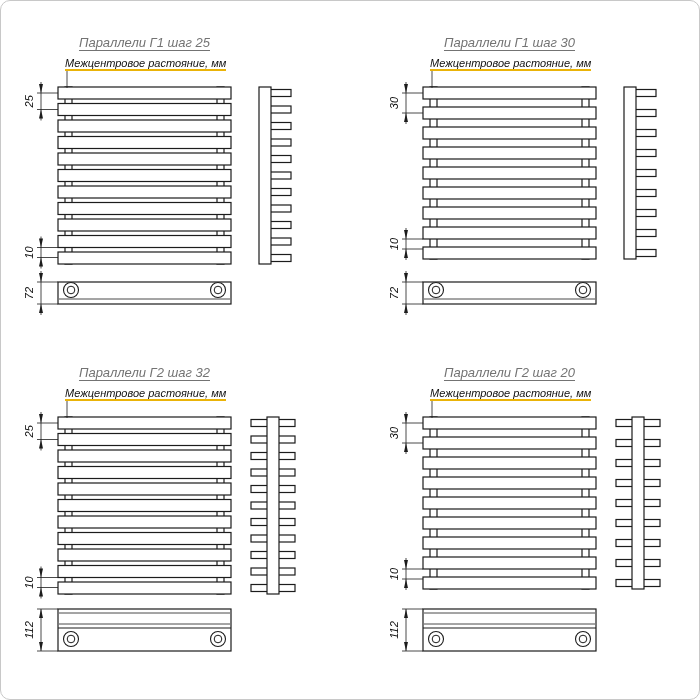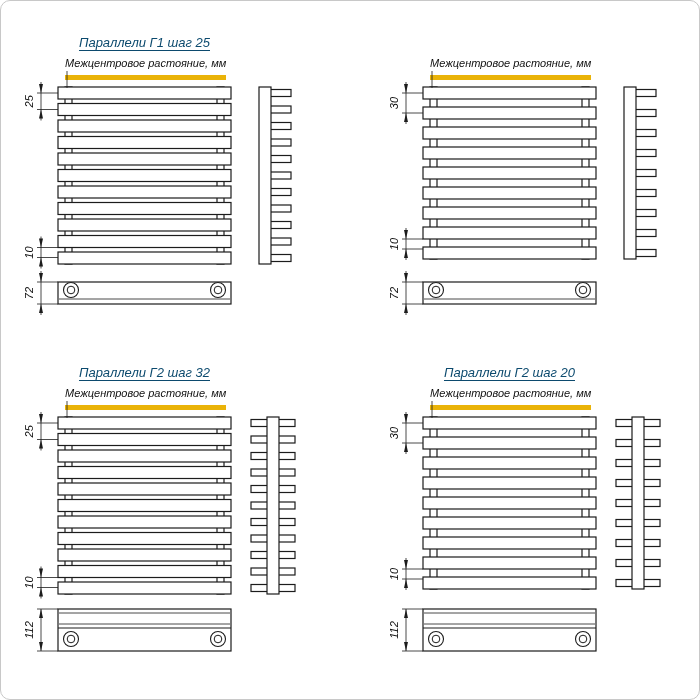--- a/index.html
+++ b/index.html
@@ -10,26 +10,26 @@
     font-family:"Liberation Sans",sans-serif;
   }
   .panel{position:absolute;width:335px;height:330px;}
   .p0{left:0;top:0}
   .p1{left:365px;top:0}
   .p2{left:0;top:330px}
   .p3{left:365px;top:330px}
   .panel-title{
     position:absolute;top:34px;left:0;width:287px;margin:0;
     text-align:center;font-style:italic;font-weight:normal;font-size:13px;
-    color:#0c4a6e;text-decoration:underline;text-underline-offset:3px;white-space:nowrap;
+    color:#737373;text-decoration:underline;text-underline-offset:3px;white-space:nowrap;
   }
   .panel-subtitle{
     position:absolute;top:56px;left:64px;
     font-style:italic;font-size:11px;color:#111;
-    border-bottom:5px solid #eab308;padding-bottom:6px;white-space:nowrap;
+    border-bottom:2px solid #eab308;padding-bottom:0;white-space:nowrap;
   }
   svg.draw{position:absolute;left:0;top:0;}
   svg text{font-family:"Liberation Sans",sans-serif;}
 </style>
 </head>
 <body>
 
 <div class="sheet">
 
   <section class="panel p0">
@@ -83,20 +83,21 @@
         <line x1="57" y1="281" x2="36" y2="281" stroke="#1c1c1c" stroke-width="0.8"></line>
         <line x1="57" y1="303" x2="36" y2="303" stroke="#1c1c1c" stroke-width="0.8"></line>
         <line x1="40" y1="270" x2="40" y2="314" stroke="#1c1c1c" stroke-width="0.8"></line>
         <polygon points="40,281 38,272 42,272" fill="#1c1c1c"></polygon>
         <polygon points="40,303 38,312 42,312" fill="#1c1c1c"></polygon>
         <text x="29" y="292" fill="#111" font-size="11" font-style="italic" text-anchor="middle" dominant-baseline="middle" transform="rotate(-90 29 292)">72</text>
       </svg>
   </section>
 
   <section class="panel p1">
+    <h3 class="panel-title">Параллели Г1 шаг 30</h3>
     <div class="panel-subtitle">Межцентровое растояние, мм</div>
     <svg class="draw" width="335" height="330" viewBox="0 0 335 330">
         <rect x="64" y="86" width="7" height="172" fill="none" stroke="#1c1c1c" stroke-width="1.2"></rect>
         <rect x="216" y="86" width="7" height="172" fill="none" stroke="#1c1c1c" stroke-width="1.2"></rect>
         <rect x="57" y="86" width="173" height="12" fill="#ffffff" stroke="#1c1c1c" stroke-width="1.2"></rect>
         <rect x="57" y="106" width="173" height="12" fill="#ffffff" stroke="#1c1c1c" stroke-width="1.2"></rect>
         <rect x="57" y="126" width="173" height="12" fill="#ffffff" stroke="#1c1c1c" stroke-width="1.2"></rect>
         <rect x="57" y="146" width="173" height="12" fill="#ffffff" stroke="#1c1c1c" stroke-width="1.2"></rect>
         <rect x="57" y="166" width="173" height="12" fill="#ffffff" stroke="#1c1c1c" stroke-width="1.2"></rect>
         <rect x="57" y="186" width="173" height="12" fill="#ffffff" stroke="#1c1c1c" stroke-width="1.2"></rect>

